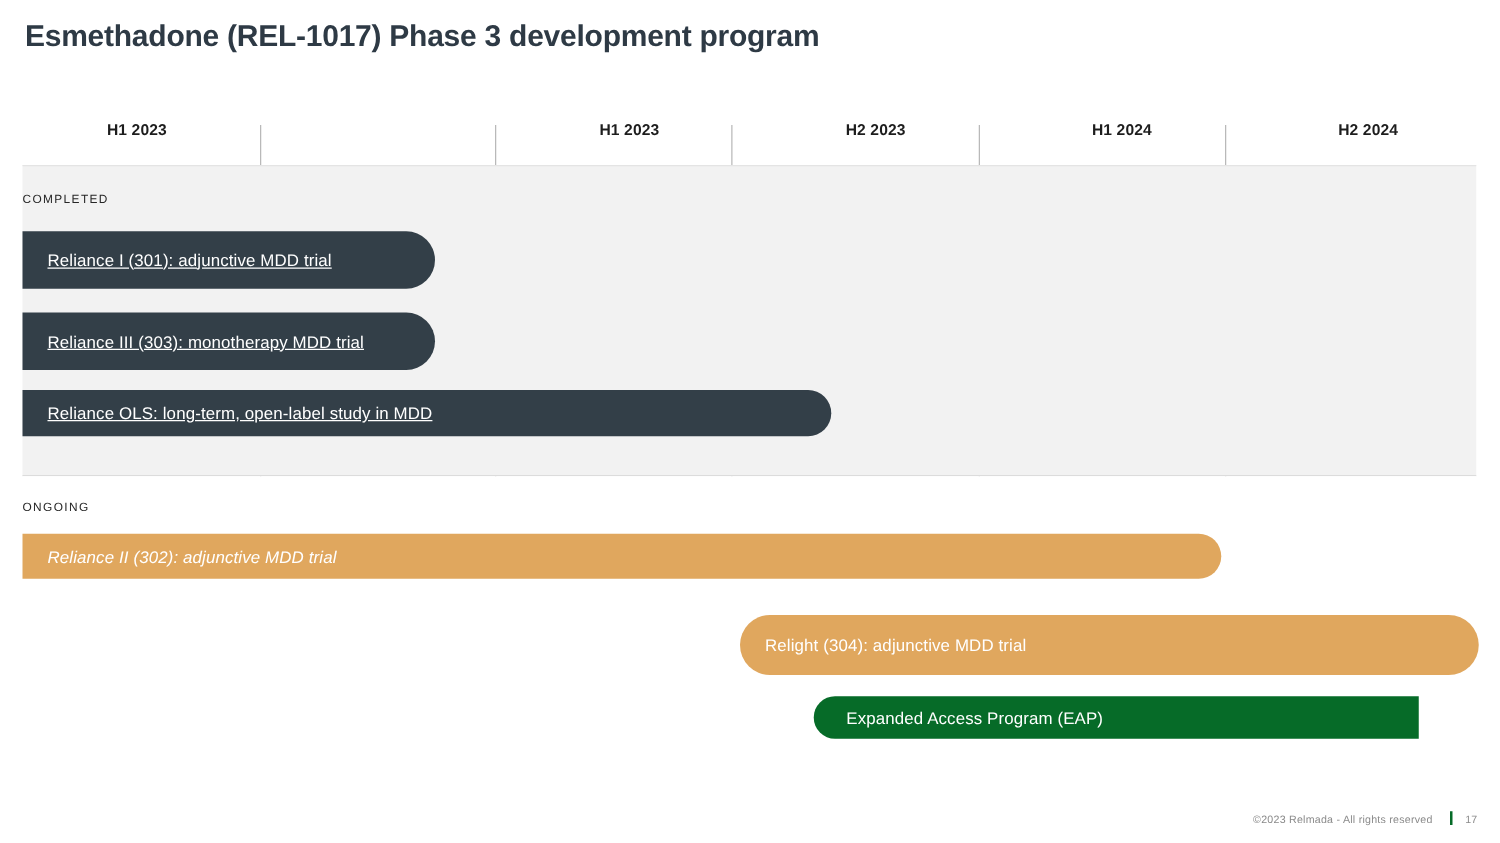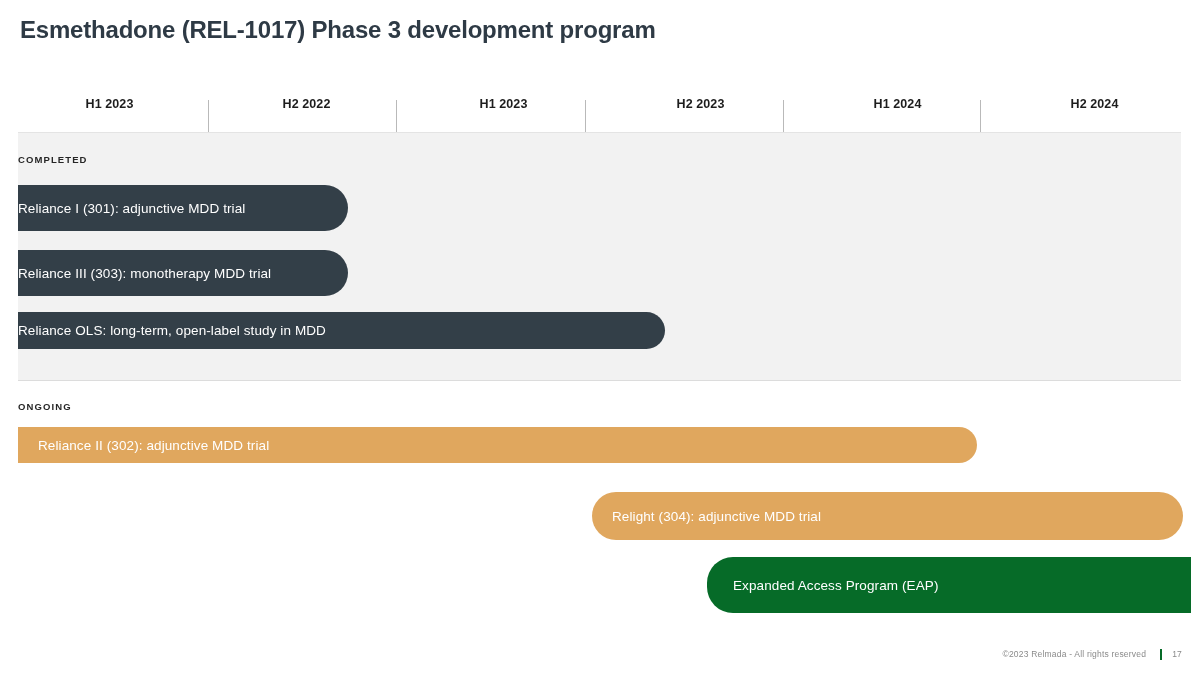--- a/index.html
+++ b/index.html
@@ -85,21 +85,21 @@
   .band-ongoing {
     top: 297px;
     height: 251px;
     background: #ffffff;
     box-sizing: border-box;
   }
   .band-label {
     position: absolute;
     left: 18px;
     font-size: 9.5px;
-    font-weight: bold;
+    font-weight: normal;
     letter-spacing: 1.1px;
     color: #262626;
   }
   .label-completed { top: 70px; }
   .label-ongoing   { top: 317px; }
 
   
   .bar {
     position: absolute;
     display: flex;
@@ -110,20 +110,22 @@
     letter-spacing: 0.1px;
   }
   .bar-label {
     white-space: nowrap;
     pointer-events: none;
   }
 
   .bar.completed {
     background: #333f48;
     border-radius: 0 26px 26px 0;
+    padding-left: 20px;
+    text-decoration: underline;
   }
   .bar.ongoing-amber {
     background: #e0a75e;
     padding-left: 20px;
   }
   .bar.ongoing-green {
     background: #066b28;
     padding-left: 26px;
   }
 
@@ -131,21 +133,21 @@
   .cap-right   { border-radius: 0 26px 26px 0; }
   .cap-left    { border-radius: 26px 0 0 26px; }
   .cap-both    { border-radius: 26px; }
 
   
   .footer {
     position: absolute;
     right: 18px;
     bottom: 14px;
     display: flex;
-    align-items: flex-start;
+    align-items: center;
     font-size: 8.5px;
     color: #8a8a8a;
     letter-spacing: 0.2px;
   }
   .footer-sep {
     display: inline-block;
     width: 2px;
     height: 11px;
     background: #066b28;
     margin: 0 10px 0 14px;
@@ -157,21 +159,20 @@
 </style>
 </head>
 <body>
 
 <div class="slide-title">Esmethadone (REL-1017) Phase 3 development program</div>
 
 <div class="chart">
 
   <div class="period-header">
     <div class="period-cell" style="left:0px">H1 2023</div>
-    <div class="period-cell" style="left:197px">H2 2022</div>
     <div class="period-cell" style="left:394px">H1 2023</div>
     <div class="period-cell" style="left:591px">H2 2023</div>
     <div class="period-cell" style="left:788px">H1 2024</div>
     <div class="period-cell" style="left:985px">H2 2024</div>
   </div>
 
   <div class="gridline" style="left:208px"></div>
   <div class="gridline" style="left:396px"></div>
   <div class="gridline" style="left:585px"></div>
   <div class="gridline" style="left:783px"></div>
@@ -188,29 +189,29 @@
   </div>
 
   <div class="bar completed cap-right" style="left:18px; top:166px; width:330px; height:46px;align-items:center;">
     <span class="bar-label">Reliance III (303): monotherapy MDD trial</span>
   </div>
 
   <div class="bar completed cap-right" style="left:18px; top:228px; width:647px; height:37px;">
     <span class="bar-label">Reliance OLS: long-term, open-label study in MDD</span>
   </div>
 
-  <div class="bar ongoing-amber cap-right" style="left:18px; top:343px; width:959px; height:36px;">
+  <div class="bar ongoing-amber cap-right" style="left:18px; top:343px; width:959px; height:36px;font-style:italic;">
     <span class="bar-label">Reliance II (302): adjunctive MDD trial</span>
   </div>
 
   <div class="bar ongoing-amber cap-both" style="left:592px; top:408px; width:591px; height:48px;">
     <span class="bar-label">Relight (304): adjunctive MDD trial</span>
   </div>
 
-  <div class="bar ongoing-green cap-left" style="left:707px; top:473px; width:484px; height:56px;">
+  <div class="bar ongoing-green cap-left" style="left:651px; top:473px; width:484px; height:34px;">
     <span class="bar-label">Expanded Access Program (EAP)</span>
   </div>
 
 </div>
 
 <div class="footer">
   <span>©2023 Relmada - All rights reserved</span>
   <span class="footer-sep"></span>
   <span class="footer-page">17</span>
 </div>

